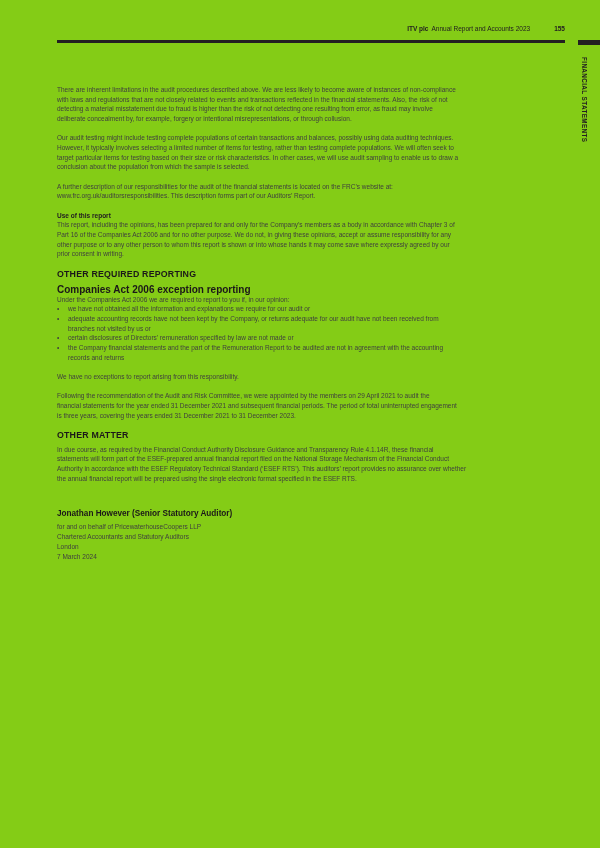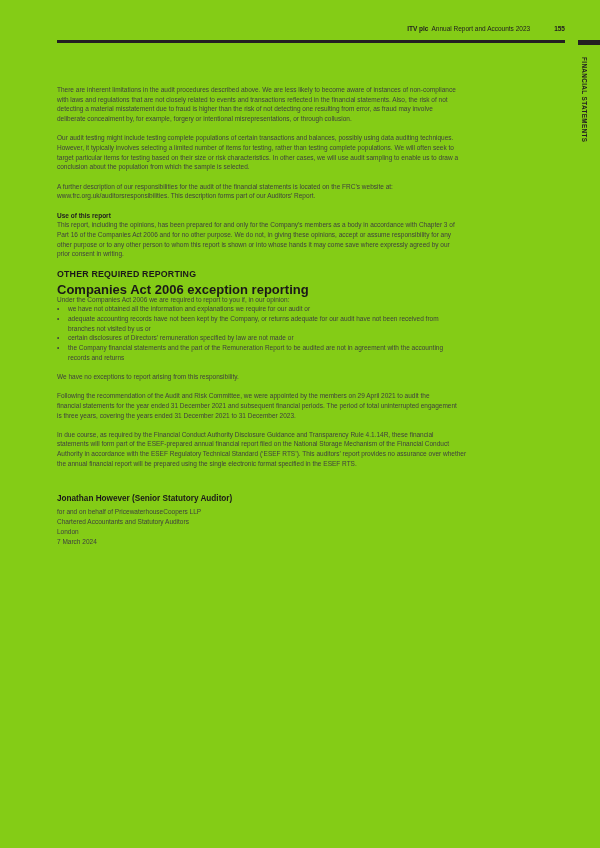--- a/index.html
+++ b/index.html
@@ -40,21 +40,21 @@
   .content p { margin:0 0 9.5px 0; white-space:pre-line; }
   .content p.tight { margin-bottom:0; }
   .minihead {
     font-weight:bold; color:#232021; margin:0; line-height:9.7px;
   }
   h2.section {
     font-size:8.8px; line-height:11px; font-weight:bold;
     color:#1b1819; letter-spacing:0.2px; margin:2px 0 4px 0;
   }
   h3.subsection {
-    font-size:13px; line-height:11px; font-weight:bold;
+    font-size:10px; line-height:11px; font-weight:bold;
     color:#1b1819; margin:2px 0 0 0;
   }
   ul.bullets { list-style:none; margin:0; padding:0; }
   .bullet-item { display:flex; }
   .bullet-dot { width:11px; flex:none; color:#3f3f3f; }
   .bullet-text { flex:1; white-space:pre-line; }
   .spaced-top { margin-top:9.5px !important; }
   
   .signature { margin-top:25px; }
   .sig-name {
@@ -124,20 +124,21 @@
 records and returns</span>
       </li>
     </ul>
 
     <p class="spaced-top">We have no exceptions to report arising from this responsibility.</p>
 
     <p>Following the recommendation of the Audit and Risk Committee, we were appointed by the members on 29 April 2021 to audit the
 financial statements for the year ended 31 December 2021 and subsequent financial periods. The period of total uninterrupted engagement
 is three years, covering the years ended 31 December 2021 to 31 December 2023.</p>
 
+    <h2 class="section">OTHER MATTER</h2>
     <p>In due course, as required by the Financial Conduct Authority Disclosure Guidance and Transparency Rule 4.1.14R, these financial
 statements will form part of the ESEF-prepared annual financial report filed on the National Storage Mechanism of the Financial Conduct
 Authority in accordance with the ESEF Regulatory Technical Standard (‘ESEF RTS’). This auditors’ report provides no assurance over whether
 the annual financial report will be prepared using the single electronic format specified in the ESEF RTS.</p>
 
     <div class="signature">
       <div class="sig-name">Jonathan However (Senior Statutory Auditor)</div>
       <div class="sig-line">for and on behalf of PricewaterhouseCoopers LLP</div>
       <div class="sig-line">Chartered Accountants and Statutory Auditors</div>
       <div class="sig-line">London</div>

